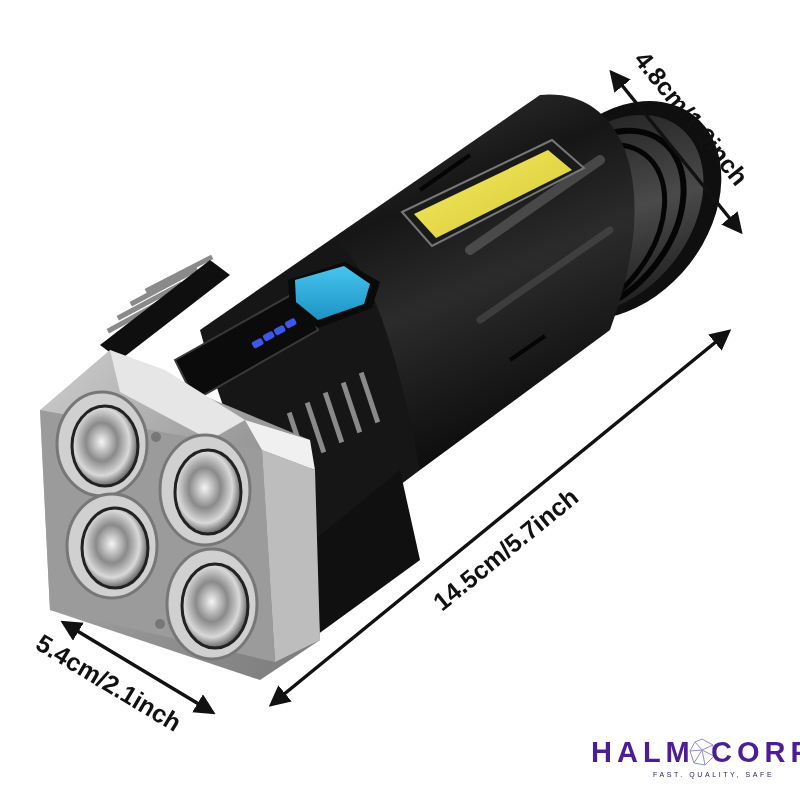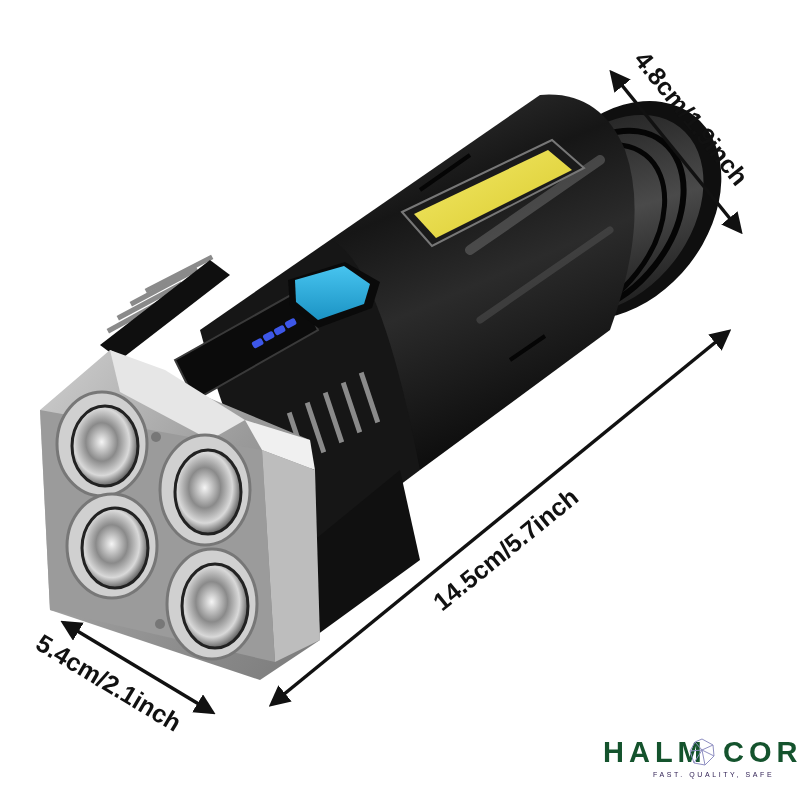--- a/index.html
+++ b/index.html
@@ -1,20 +1,20 @@
 <!DOCTYPE html>
 <html><head>
 <meta charset="utf-8">
 <style>
   html, body { margin: 0; padding: 0; background: #ffffff; }
   body { width: 800px; height: 800px; position: relative; overflow: hidden; font-family: "Liberation Sans", sans-serif; }
   #stage { position: absolute; left: 0; top: 0; width: 800px; height: 800px; }
   .dim-label { font-family: "Liberation Sans", sans-serif; font-weight: 700; font-size: 25px; fill: #111111; }
   .logo { position: absolute; left: 591px; top: 735px; width: 200px; height: 50px; }
-  .logo-word { position: absolute; top: 0; font-family: "Liberation Sans", sans-serif; font-weight: 700; font-size: 29px; letter-spacing: 5px; color: #14532d; line-height: 34px; margin-left: 12px; }
+  .logo-word { position: absolute; top: 0; font-family: "Liberation Sans", sans-serif; font-weight: 700; font-size: 29px; letter-spacing: 5px; color: #4c1d95; line-height: 34px; }
   .logo-left { left: 0; }
   .logo-right { left: 120px; }
   .logo-gem { position: absolute; left: 98px; top: 3px; width: 26px; height: 28px; }
   .logo-tag { position: absolute; left: 62px; top: 36px; font-family: "Liberation Sans", sans-serif; font-size: 7px; letter-spacing: 2.6px; color: #2a1a4f; white-space: nowrap; }
 </style>
 </head>
 <body>
 
 <svg id="stage" viewBox="0 0 800 800" xmlns="http://www.w3.org/2000/svg">
   <defs>

